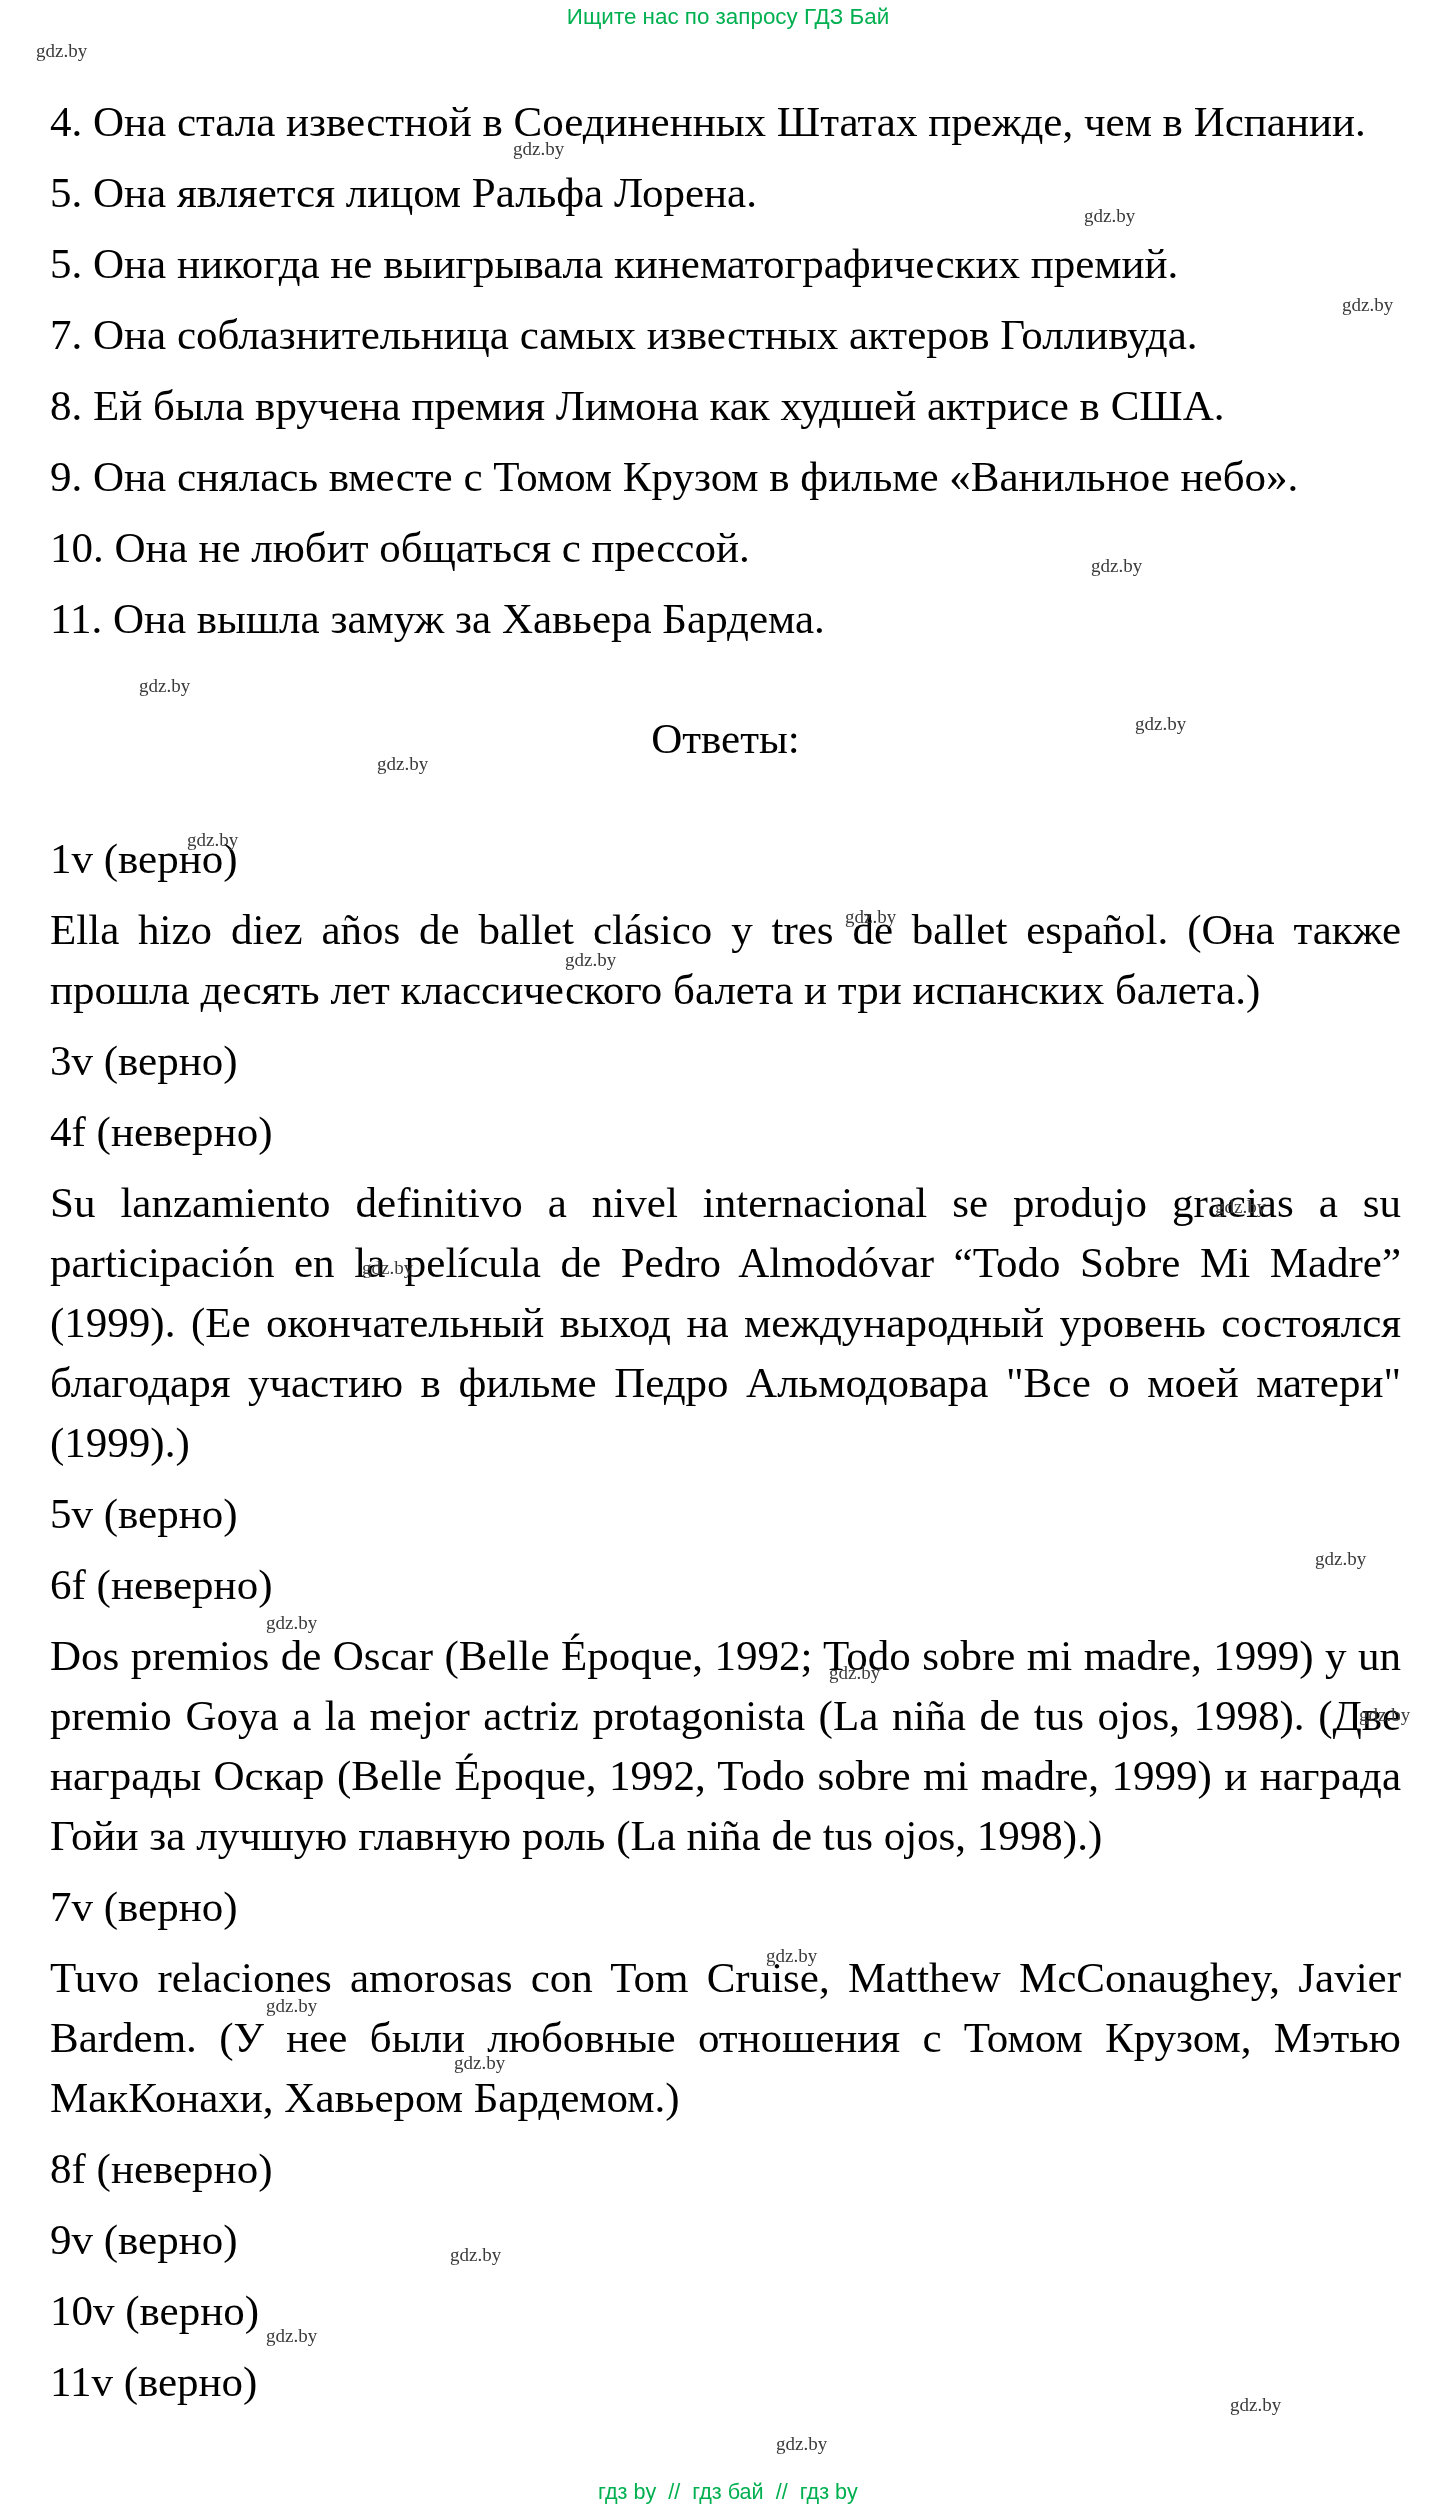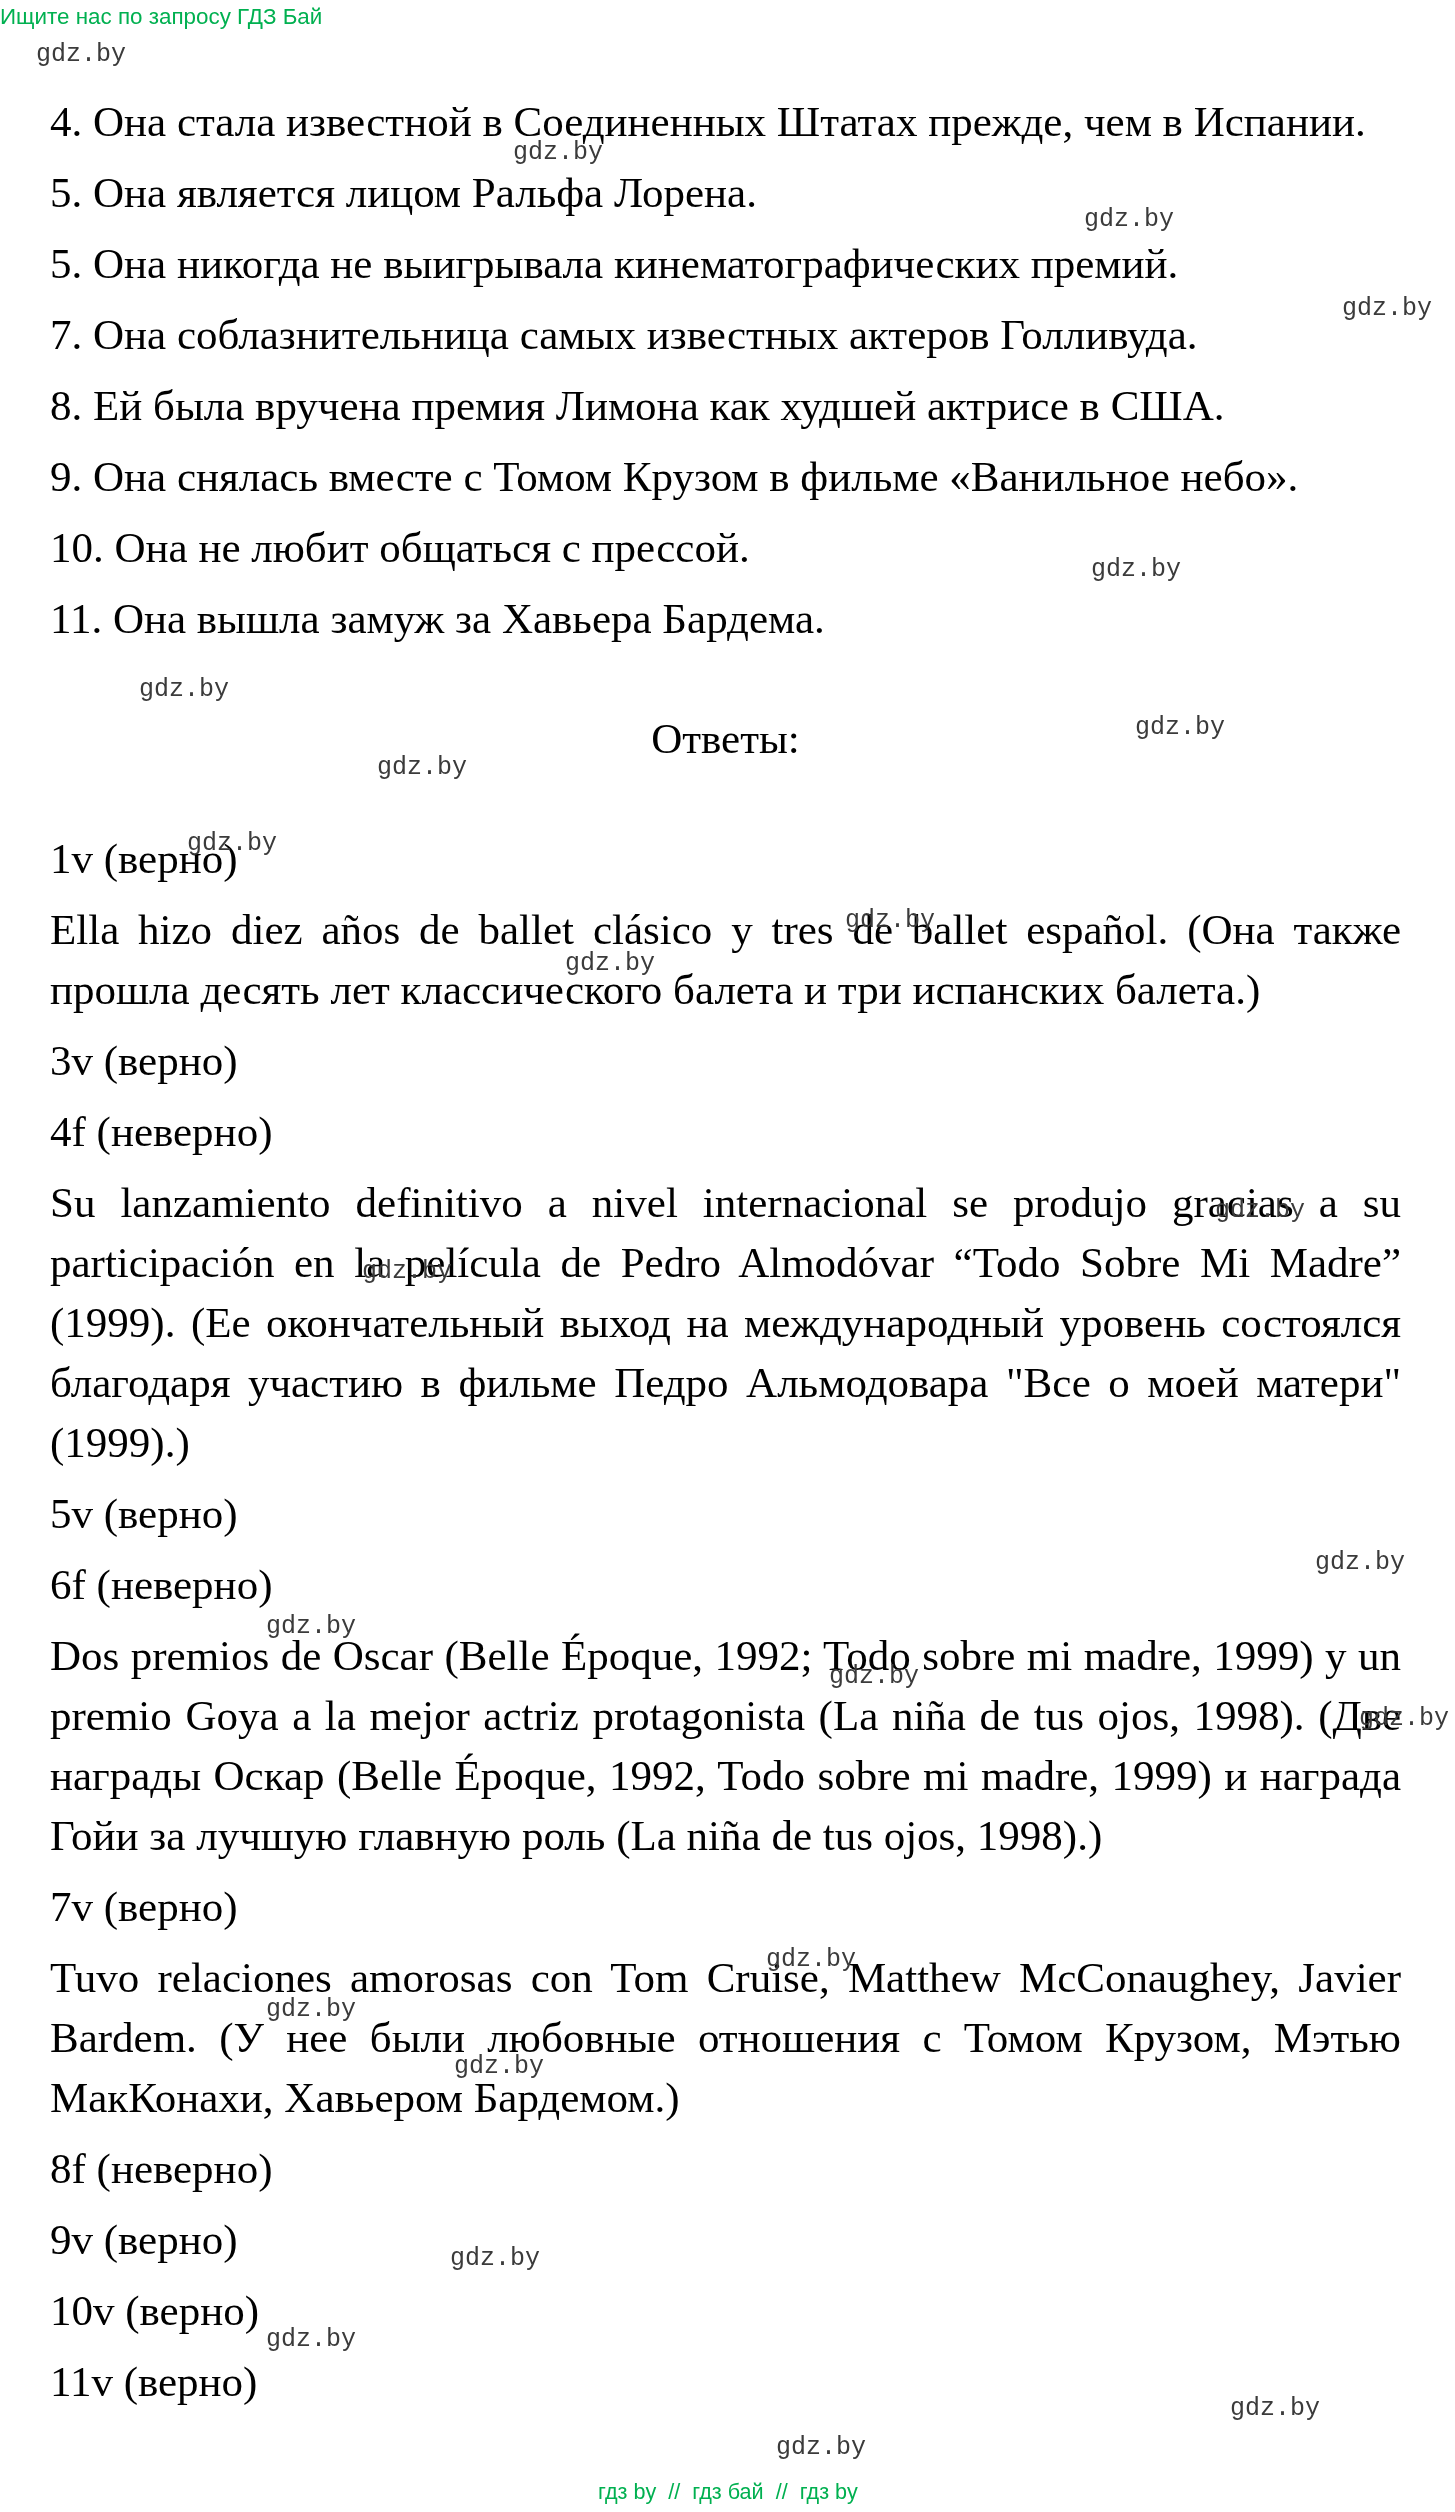--- a/index.html
+++ b/index.html
@@ -15,21 +15,21 @@
     background: #ffffff;
     overflow: hidden;
     font-family: "Liberation Serif", serif;
     color: #000000;
   }
   .promo-header {
     position: absolute;
     top: 4.1px;
     left: 0;
     width: 100%;
-    text-align: left;
+    text-align: center;
     font-family: "Liberation Sans", sans-serif;
     font-size: 22.4px;
     color: var(--accent_green, #00b050);
     white-space: pre;
   }
   .promo-footer {
     position: absolute;
     bottom: 6.6px;
     left: 0;
     width: 100%;
@@ -51,22 +51,22 @@
   .content p.para {
     margin: 11px;
     padding: 0;
   }
   .content p.answers-heading {
     margin: 60px 0;
     text-align: center;
   }
   .wm {
     position: absolute;
-    font-family: Liberation Mono, monospace;
-    font-size: 25px;
+    font-family: Liberation Serif, serif;
+    font-size: 19px;
     color: var(--watermark_gray, #3b3b3b);
     white-space: nowrap;
   }
 </style>
 </head>
 <body>
 
 <div class="page">
 
   <div class="promo-header">Ищите нас по запросу ГДЗ Бай</div>

